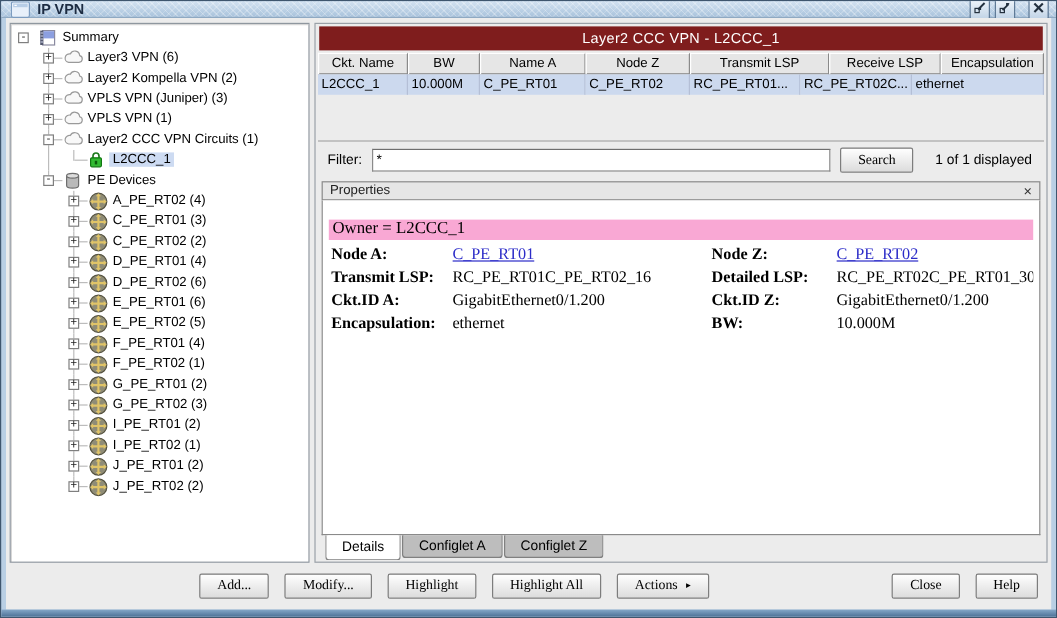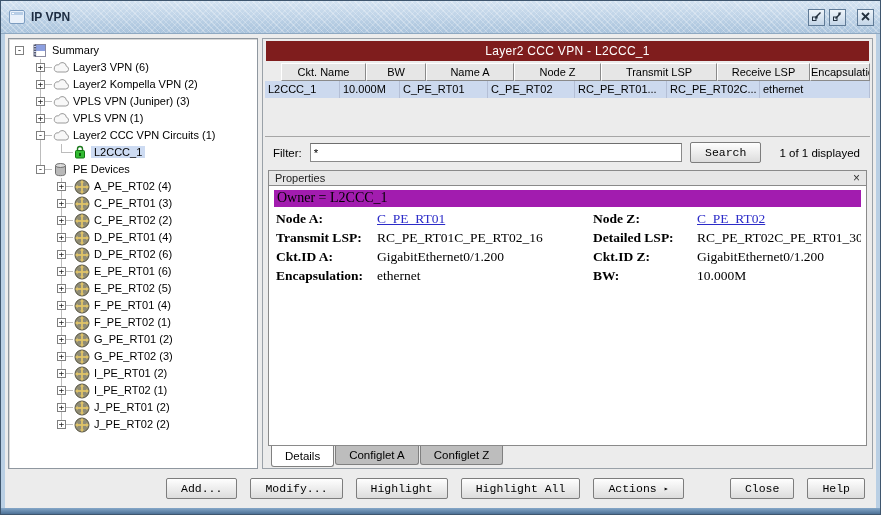--- a/index.html
+++ b/index.html
@@ -7,21 +7,21 @@
   body { font-family:"Liberation Sans", sans-serif; }
 
   .window {
     position:relative; width:881px; height:515px;
     border:1px solid #3f566e; background:#b9cfe4;
     display:flex; flex-direction:column; overflow:hidden;
   }
 
   
   .titlebar {
-    height:33px; flex:none; display:flex; align-items:center; padding:0 6px 0 8px;
+    height:14px; flex:none; display:flex; align-items:center; padding:0 6px 0 8px;
     background:
       repeating-linear-gradient(45deg, rgba(255,255,255,.28) 0 1px, transparent 1px 4px),
       repeating-linear-gradient(-45deg, rgba(255,255,255,.18) 0 1px, transparent 1px 4px),
       linear-gradient(#d3e2f1, #a9c3dc);
     border-bottom:1px solid #8fa9c2;
   }
   .win-icon { width:16px; height:14px; margin-right:6px; flex:none; }
   .win-title { font-size:12px; font-weight:bold; color:#1d2c42; white-space:nowrap; }
   .win-controls { margin-left:auto; display:flex; align-items:center; gap:4px; }
   .wbtn {
@@ -88,37 +88,37 @@
     flex:none; height:31px; display:flex; align-items:center; gap:8px; padding:0 6px 0 8px;
   }
   .filter-row label { font-size:11.5px; }
   .filter-input {
     flex:1; height:19px; border:1px solid #8a8a8a; border-top-color:#6e6e6e;
     background:#fff; font-size:11.5px; padding:0 3px; font-family:"Liberation Sans",sans-serif;
   }
   .btn {
     font-size:11.5px; height:21px; padding:0 14px; color:#000;
     background:linear-gradient(#fefefe,#dcdcdc); border:1px solid #7d7d7d; border-radius:2px;
-    cursor:default; white-space:nowrap; font-family:Liberation Mono, monospace;
+    cursor:default; white-space:nowrap; font-family:Liberation Serif, serif;
   }
   .filter-status { font-size:11.5px; white-space:nowrap; padding:0 4px 0 10px; }
 
   
   .props { flex:1; display:flex; flex-direction:column; margin:2px 3px 0; min-height:0; }
   .props-header {
     flex:none; height:16px; border:1px solid #8a8a8a; background:#e6e6e6;
     display:flex; align-items:center; padding:0 6px; font-size:11px; color:#222;
   }
   .props-close { margin-left:auto; font-size:12px; line-height:10px; color:#333; cursor:default; }
   .props-body {
     flex:1; background:#fff; border:1px solid #8a8a8a; border-top:none;
     overflow:hidden; padding:4px 5px; min-height:0;
   }
   .owner-bar {
-    background:#a21caf; font:14px "Liberation Serif", serif; padding:0 3px 1px; margin-bottom:4px;
+    background:#f9a8d4; font:14px "Liberation Serif", serif; padding:0 3px 1px; margin-bottom:4px;margin-top:12px;
   }
   .fields {
     display:grid; grid-template-columns:97px 212px 100px 1fr;
     font:13.5px "Liberation Serif", serif; row-gap:3px; column-gap:4px; padding-left:2px;
   }
   .f-label { font-weight:bold; white-space:nowrap; }
   .f-value { white-space:nowrap; overflow:hidden; }
   .f-value.lnk { color:#2c2cc8; text-decoration:underline; cursor:default; }
 
   .bottom-tabs { flex:none; height:21px; display:flex; align-items:flex-start; padding-left:3px; }
@@ -565,21 +565,21 @@
             </div>
           </div>
       </div>
 
       <div class="main-panel">
         <div class="panel-header">Layer2 CCC VPN - L2CCC_1</div>
 
 
         <div class="vpn-table">
           <div class="thead" id="thead">
-              <span class="th" style="width: 85px; margin-left: 16px;">Ckt. Name</span>
+              <span class="th" style="width: 75px;">Ckt. Name</span>
               <span class="th" style="width: 60px;">BW</span>
               <span class="th" style="width: 88px;">Name A</span>
               <span class="th" style="width: 87px;">Node Z</span>
               <span class="th" style="width: 116px;">Transmit LSP</span>
               <span class="th" style="width: 93px;">Receive LSP</span>
               <span class="th" style="flex: 1 1 0%;">Encapsulation</span>
             </div>
           <div id="tbody">
               <div class="trow">
                 <span class="td" style="width: 75px;">L2CCC_1</span>

